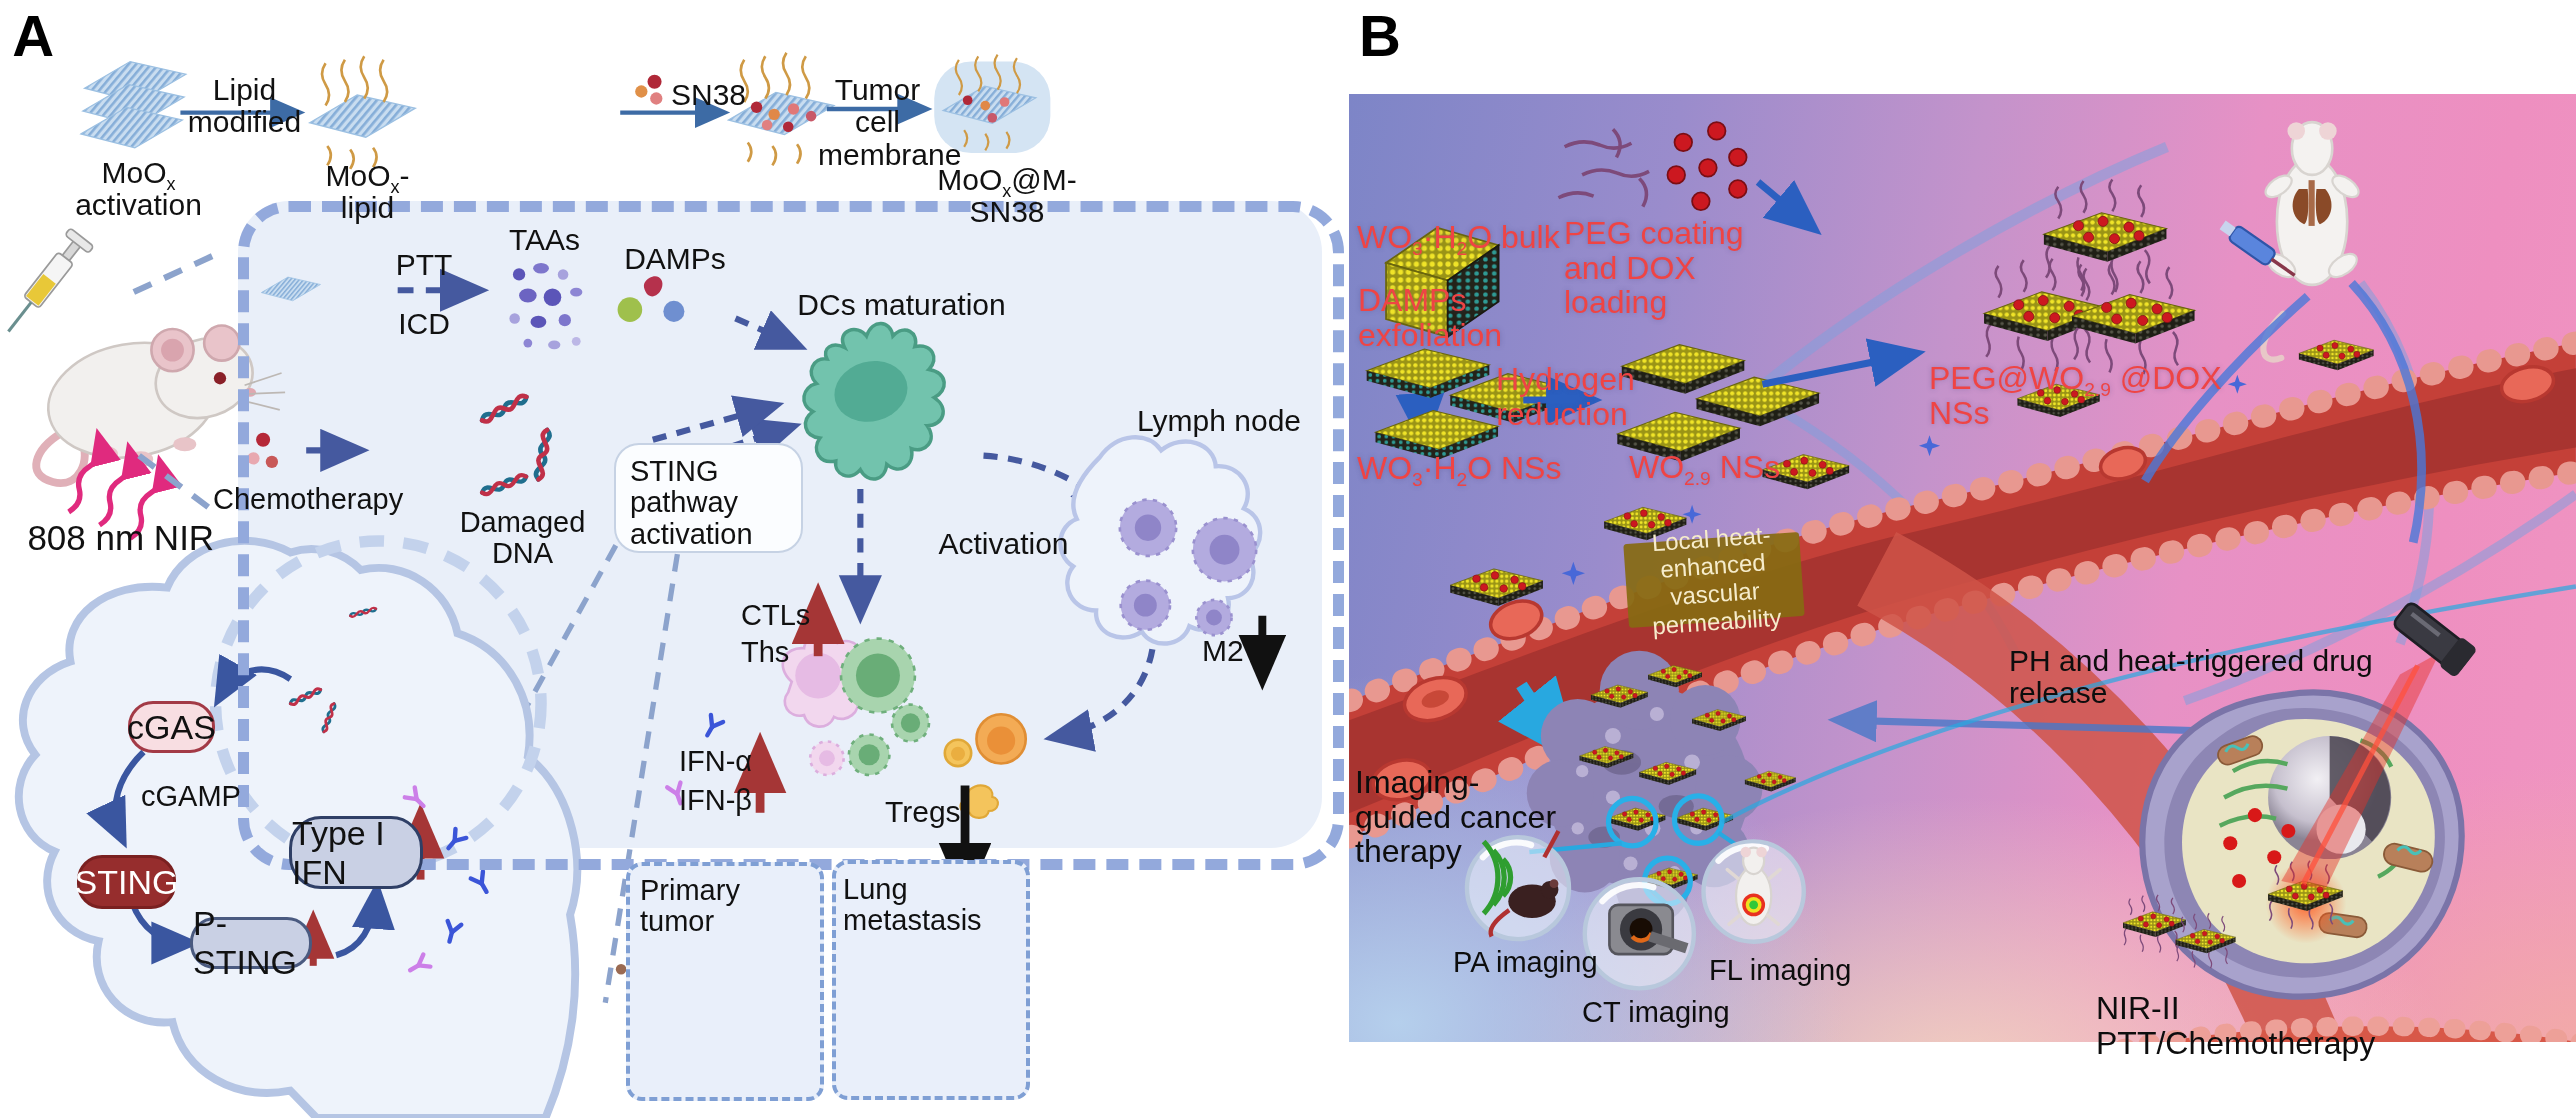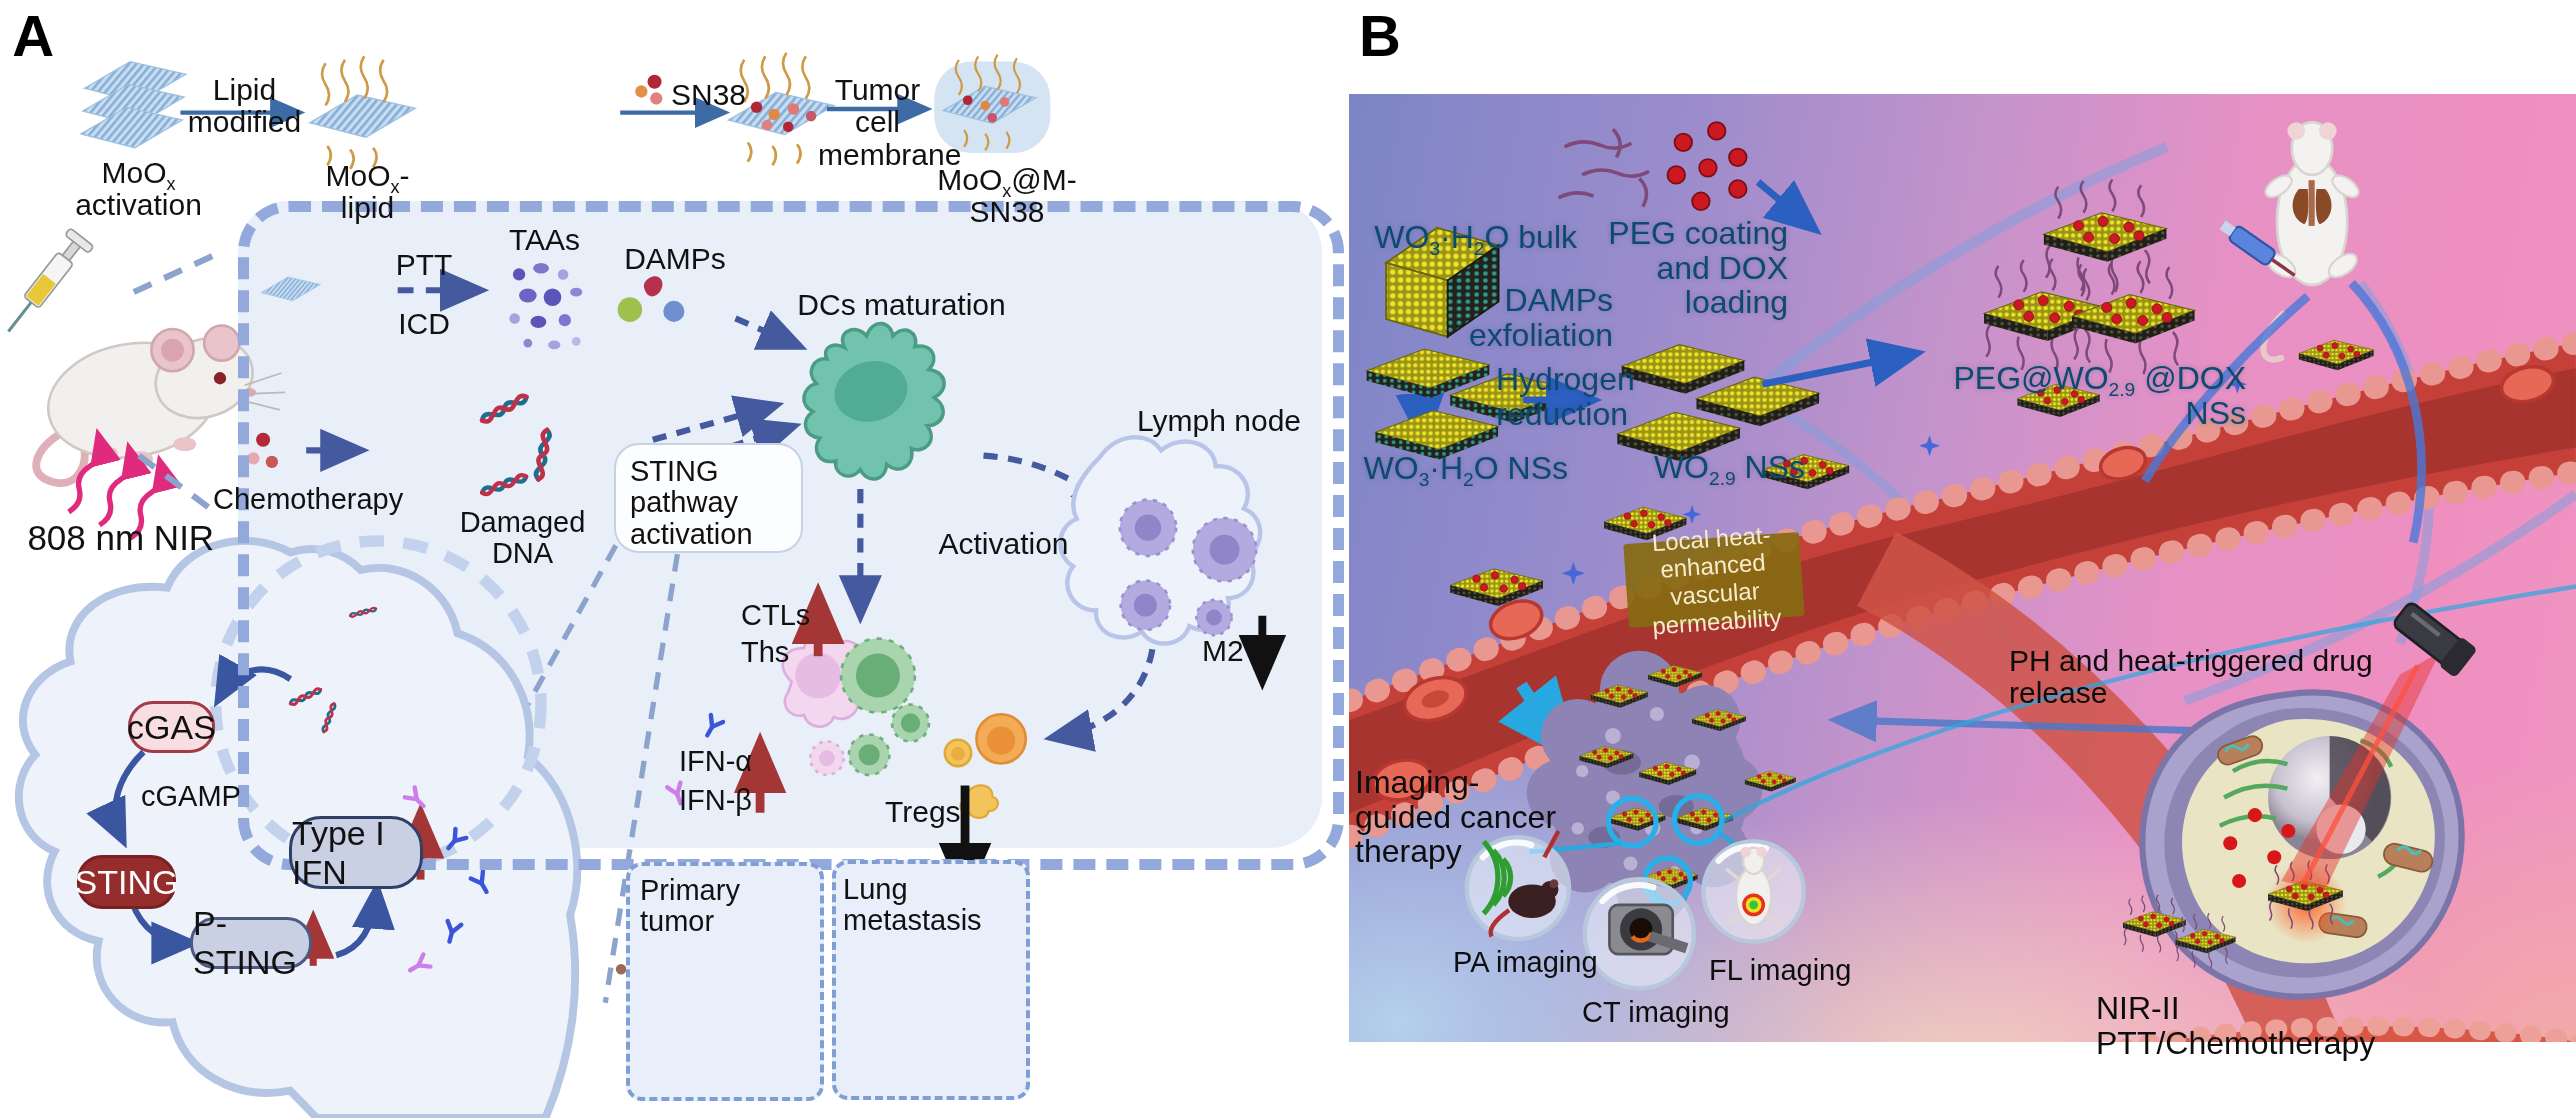--- a/index.html
+++ b/index.html
@@ -10,21 +10,21 @@
   .c{text-align:center;}
   .panel-letter{font-size:58px;font-weight:700;color:#000;}
   sub{font-size:60%;line-height:0;}
   
   .boxA-fill{left:238px;top:201px;width:1084px;height:647px;background:#e9eff9;border-radius:51px;}
   .boxA-border{left:238px;top:201px;width:1084px;height:647px;border:11.4px dashed #93a9dc;border-radius:51px;background:transparent;}
   .outcome-box{border:4.4px dashed #7f9fd4;border-radius:16px;background:#e9effa;}
   .sting-box{left:614px;top:443px;width:185px;height:106px;background:#fbfdff;border:2.6px solid #c6d2e4;border-radius:25px;}
   .pill{position:absolute;display:flex;align-items:center;justify-content:center;border-radius:25px;font-size:34px;}
   .t34{font-size:30px;} .t33{font-size:29px;} .t40{font-size:35px;} .t36{font-size:32px;}
-  .wht{color:#0c4a6e;text-shadow:0 0 5.3px rgba(70,70,130,.35);text-align:right;}
+  .wht{color:#ef4444;text-shadow:0 0 5.3px rgba(70,70,130,.35);}
   .blk{color:#0d0d0d;}
   
   .panelB-bg{left:1349px;top:94px;width:1227px;height:948px;
     background:
       radial-gradient(ellipse 721px 563px at 4% 98%, rgba(183,211,238,.95), rgba(183,211,238,0) 62%),
       radial-gradient(ellipse 792px 457px at 50% 104%, rgba(246,216,190,.88), rgba(246,216,190,0) 62%),
       radial-gradient(ellipse 669px 493px at 100% 102%, rgba(243,176,160,.8), rgba(243,176,160,0) 60%),
       linear-gradient(100deg,#7d85c7 0%,#9a8ccc 24%,#c493cb 46%,#e791c5 66%,#ee8fc0 84%,#f095c2 100%);}
   .olive-box{left:1626px;top:538px;width:176px;height:84px;background:rgba(134,106,18,.93);
     transform:rotate(-4deg);border-radius:3.5px;display:flex;align-items:center;justify-content:center;

